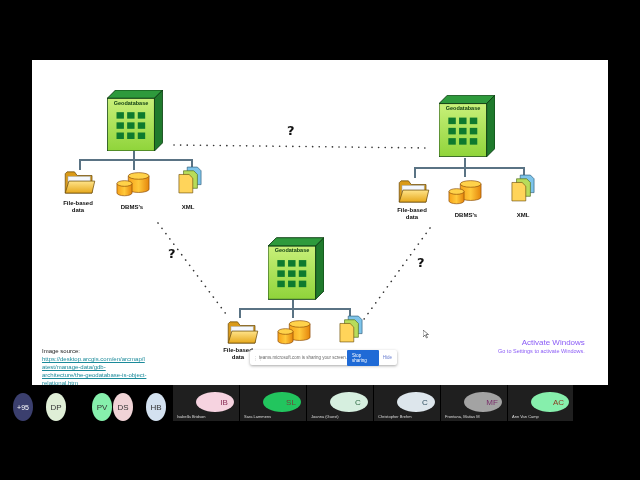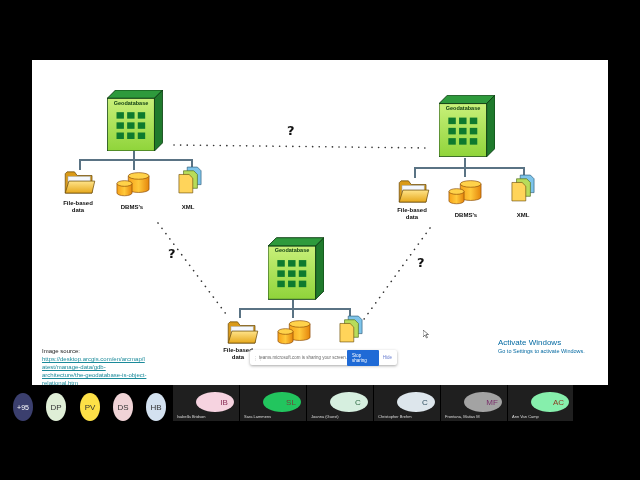--- a/index.html
+++ b/index.html
@@ -4,21 +4,21 @@
 <style>
   html,body{margin:0;padding:0;}
   body{width:640px;height:480px;background:#000;position:relative;overflow:hidden;font-family:"Liberation Sans",sans-serif;}
   .slide{position:absolute;left:32px;top:60px;width:576px;height:325px;background:#fff;overflow:hidden;}
   .abs{position:absolute;}
   .lbl{position:absolute;font-size:6px;font-weight:bold;color:#111;text-align:center;line-height:7px;font-family:"Liberation Sans",sans-serif;}
   .qmark{position:absolute;font-size:13px;font-weight:bold;color:#111;font-family:"DejaVu Sans",sans-serif;}
   .src{position:absolute;left:10px;top:287px;font-size:6px;line-height:8px;width:150px;}
   .src .t{color:#222;}
   .src .l{color:#1a8a9a;text-decoration:underline;display:block;}
-  .aw{position:absolute;left:466px;top:278px;color:#0369a1;}
+  .aw{position:absolute;left:466px;top:278px;color:#8b5cf6;text-align:right;}
   .aw .a{font-size:8px;}
   .aw .b{font-size:5.5px;margin-top:1px;}
   .sharebar{position:absolute;left:250px;top:350px;width:147px;height:15px;background:#fff;border-radius:2px;box-shadow:0 1px 3px rgba(0,0,0,0.35);display:flex;align-items:center;font-size:4.5px;color:#666;z-index:5;}
   .sharebar .grip{width:6px;text-align:center;color:#aaa;margin-left:3px;font-size:5px;}
   .sharebar .msg{flex:1;white-space:nowrap;}
   .sharebar .stop{background:#1f6ad6;color:#fff;font-size:4.5px;padding:3px 5px;border-radius:1px;margin-right:4px;}
   .sharebar .hide{color:#6a7ed0;margin-right:5px;}
   .strip{position:absolute;left:0;top:385px;width:640px;height:38px;background:#000;}
   .bubble{position:absolute;top:8px;width:20px;height:28px;border-radius:50%;display:flex;align-items:center;justify-content:center;font-size:8px;color:#333;}
   .tile{position:absolute;top:0;height:36px;background:#1f1f1f;}
@@ -185,21 +185,21 @@
 <div class="sharebar">
   <span class="grip">⋮⋮</span>
   <span class="msg">teams.microsoft.com is sharing your screen.</span>
   <span class="stop">Stop sharing</span>
   <span class="hide">Hide</span>
 </div>
 
 <div class="strip">
   <div class="bubble" style="left:13px;background:#3b3f6e;color:#fff;font-size:7px">+95</div>
   <div class="bubble" style="left:46px;background:#dfeed6">DP</div>
-  <div class="bubble" style="left:80px;background:#fde047">PV</div>
+  <div class="bubble" style="left:92px;background:#86efac">PV</div>
   <div class="bubble" style="left:113px;background:#f0d3d6">DS</div>
   <div class="bubble" style="left:146px;background:#d3e1f0">HB</div>
 
   <div class="tile" style="left:173px;width:66px">
     <div class="av" style="background:#f6d3e0;color:#8a2d56">IB</div>
     <div class="nm">Isabella Bridson</div>
   </div>
   <div class="tile" style="left:240px;width:66px">
     <div class="av" style="background:#22c55e;color:#6b4a3a">SL</div>
     <div class="nm">Sara Lammens</div>

